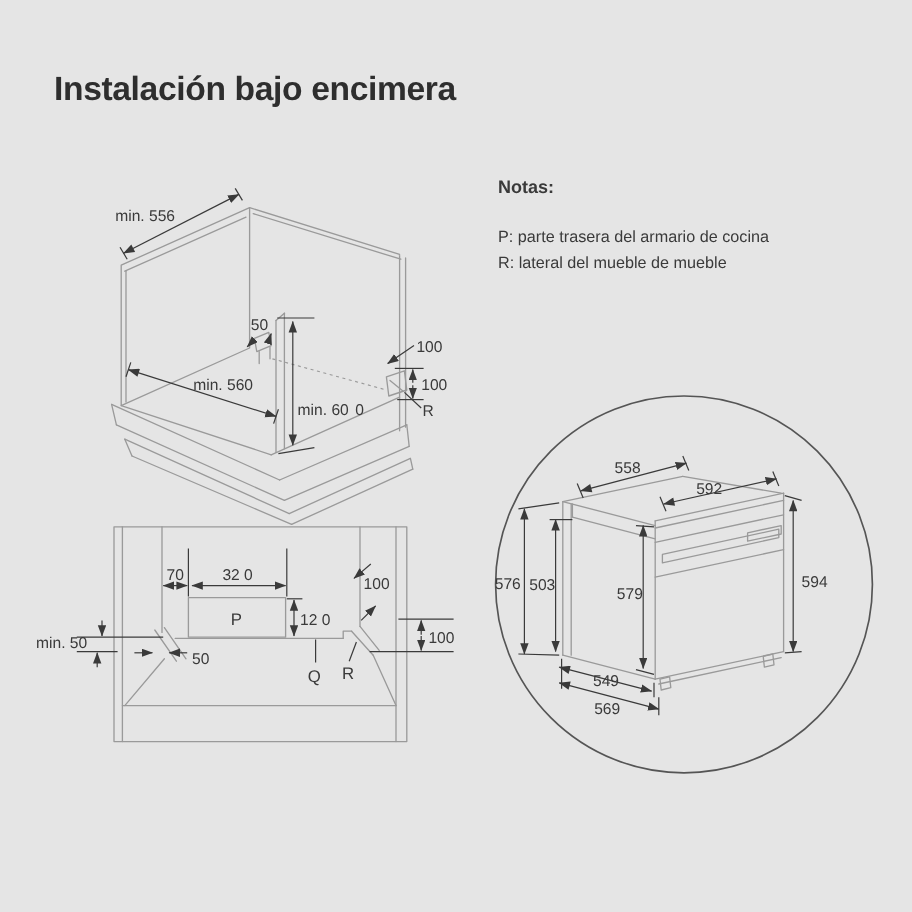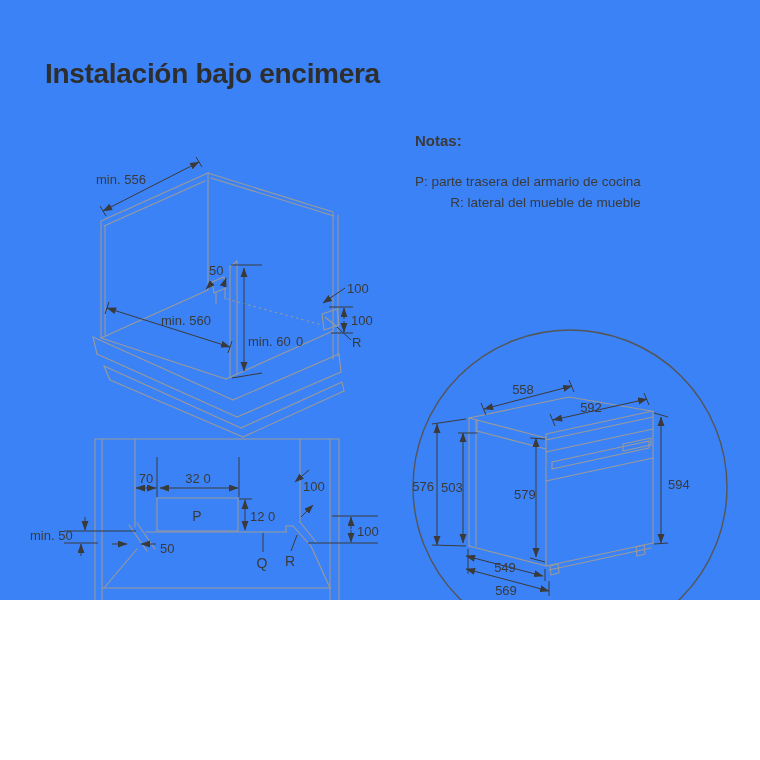--- a/index.html
+++ b/index.html
@@ -1,22 +1,22 @@
 <!DOCTYPE html>
 <html><head>
 <meta charset="utf-8">
 <style>
   html,body{margin:0;padding:0;background:#fff;}
-  .page{position:relative;width:760px;height:600px;background:#3b82f6;overflow:hidden;
+  .page{position:relative;width:760px;height:760px;background:#e5e5e5;overflow:hidden;
         font-family:"Liberation Sans","DejaVu Sans",sans-serif;}
   .title{position:absolute;left:45px;top:58px;font-size:28px;font-weight:bold;
          color:#2e2e2e;letter-spacing:-0.3px;}
-  .notes{position:absolute;left:415px;top:132px;color:#3a3a3a;}
+  .notes{position:absolute;left:415px;top:148px;color:#3a3a3a;}
   .notes-heading{font-size:15px;font-weight:bold;margin-bottom:22px;}
-  .note-item{font-size:13.5px;line-height:21px;text-align:right;}
+  .note-item{font-size:13.5px;line-height:21px;}
   svg{position:absolute;overflow:visible;}
   .st{stroke:#9a9a9a;stroke-width:1.1;fill:none;stroke-linejoin:round;stroke-linecap:round;}
   .stD{stroke:#9a9a9a;stroke-width:1;fill:none;stroke-dasharray:2.5 3;}
   .dim{stroke:#3a3a3a;stroke-width:1;fill:none;}
   .tick{stroke:#3a3a3a;stroke-width:1;}
   text{font-family:"Liberation Sans","DejaVu Sans",sans-serif;fill:#3a3a3a;font-size:13px;}
   .lb{font-size:14px;}
 </style>
 </head>
 <body>

